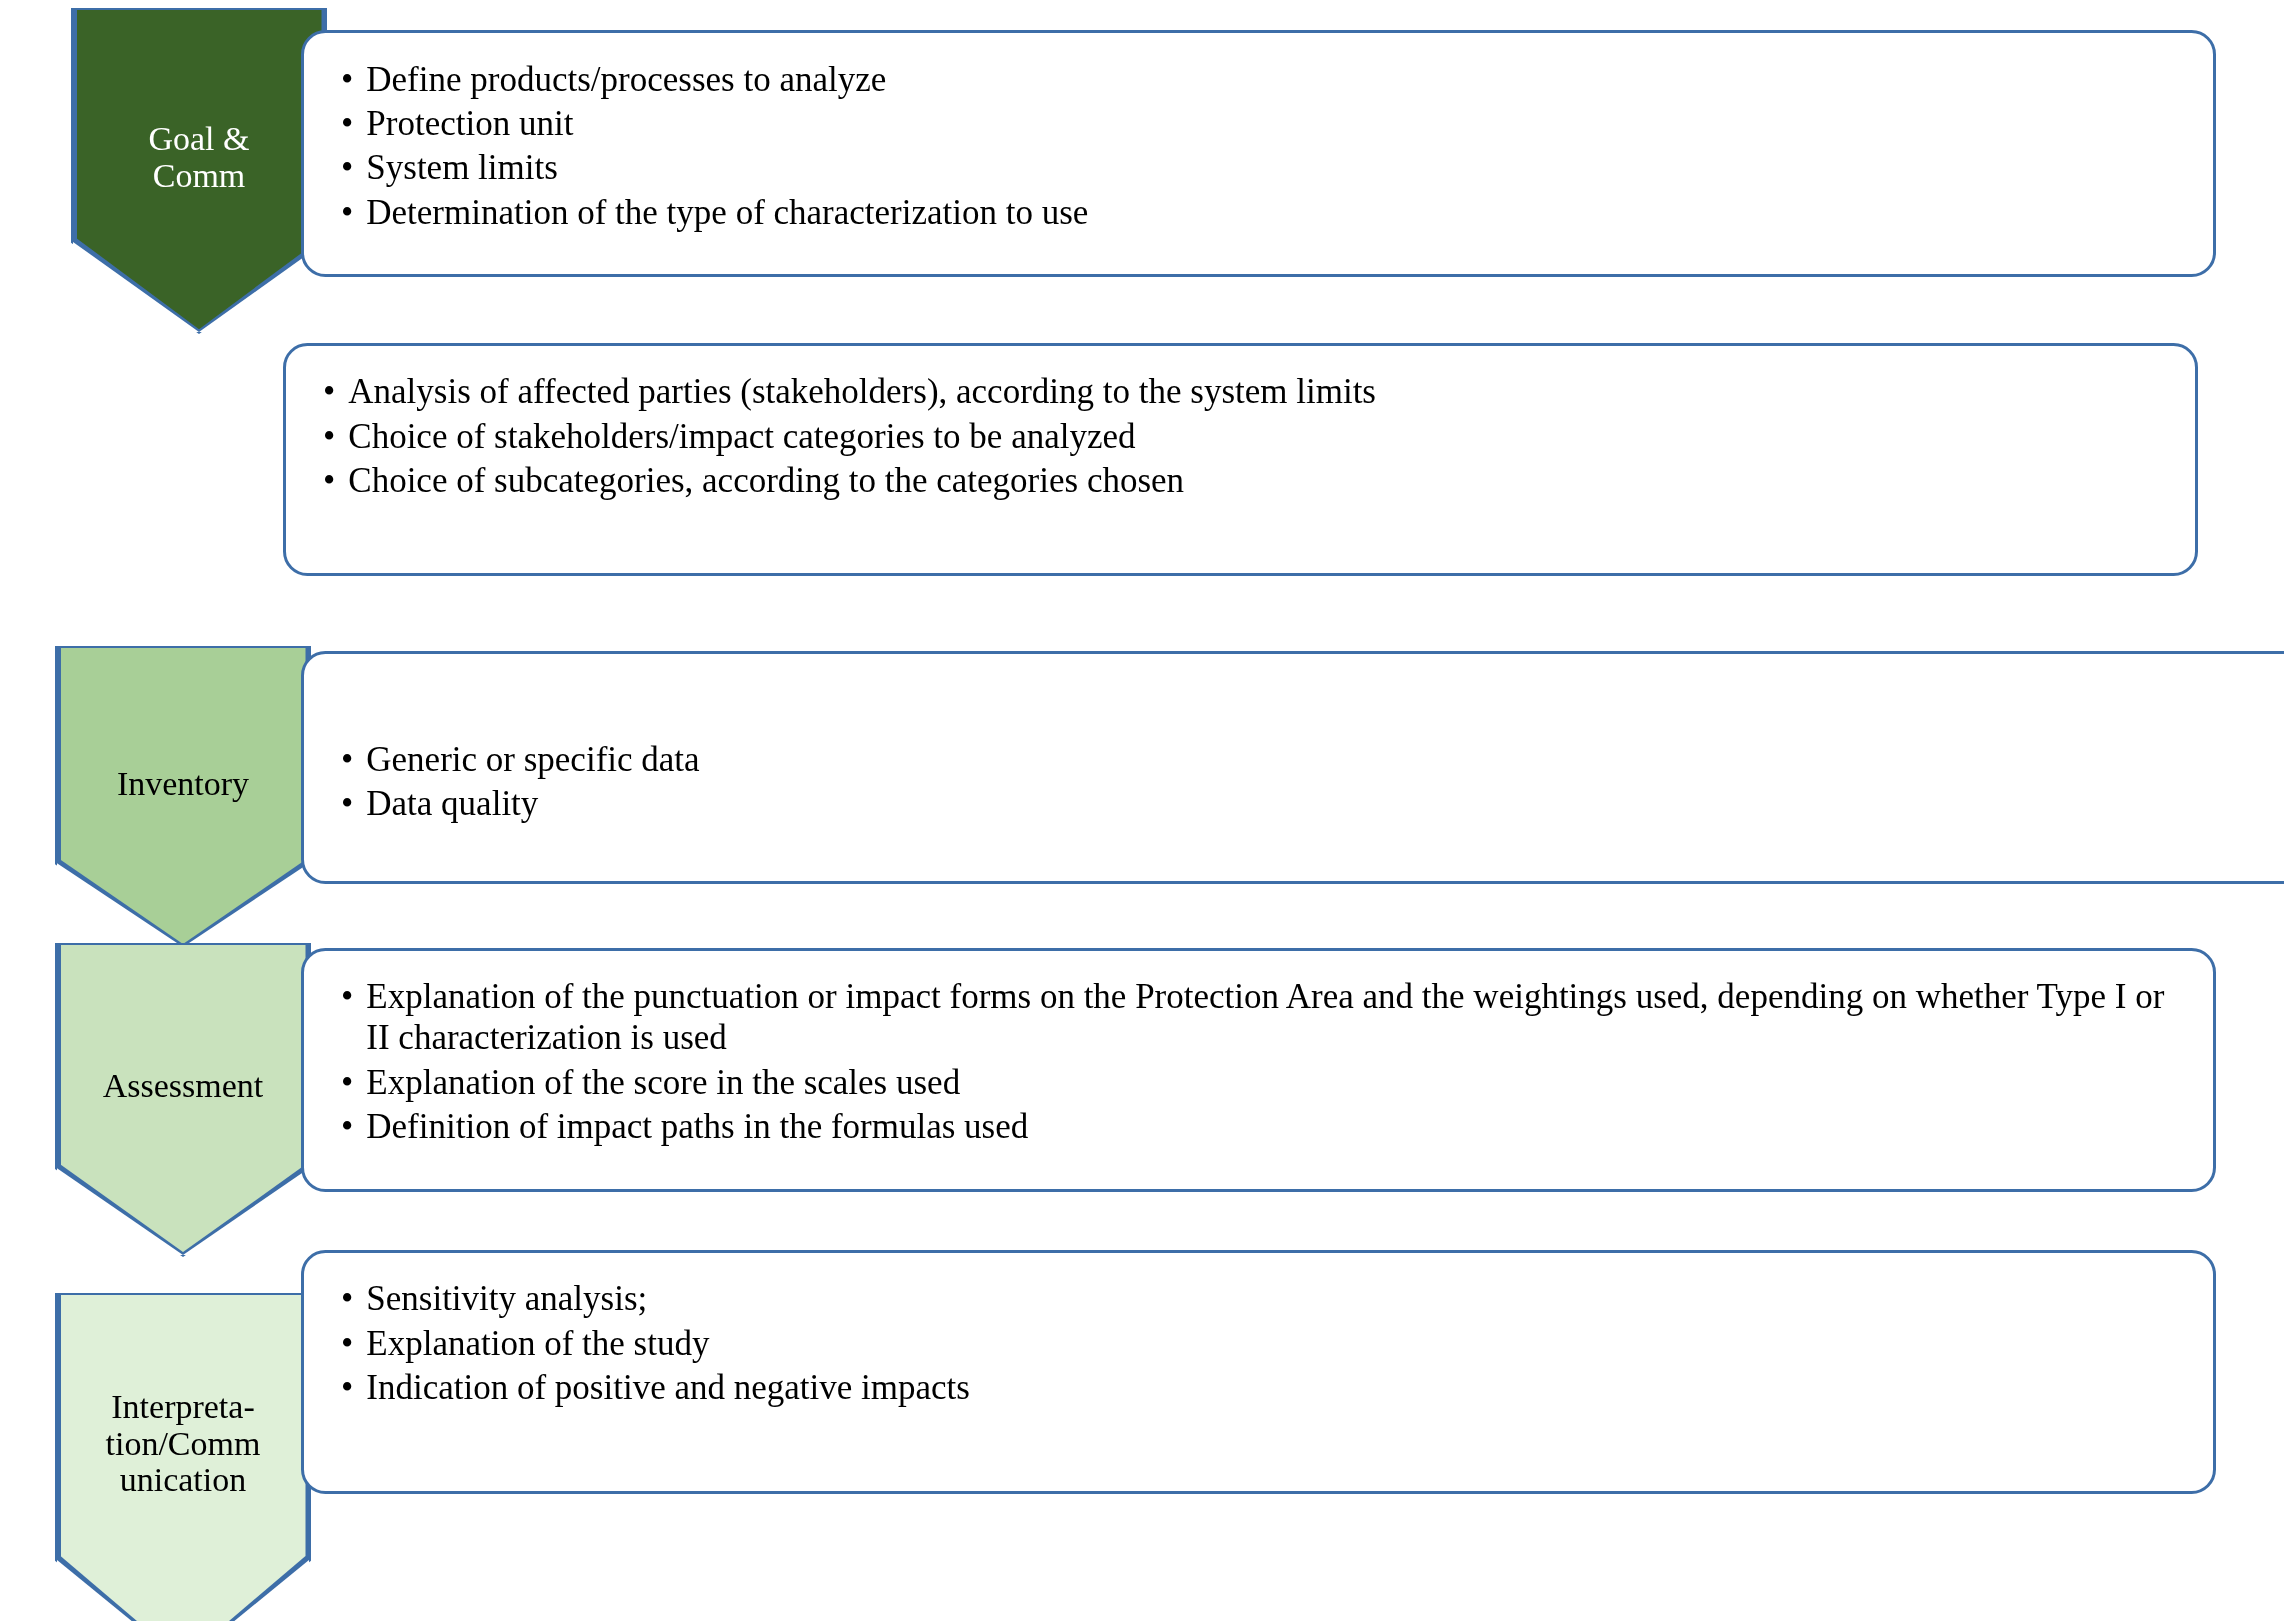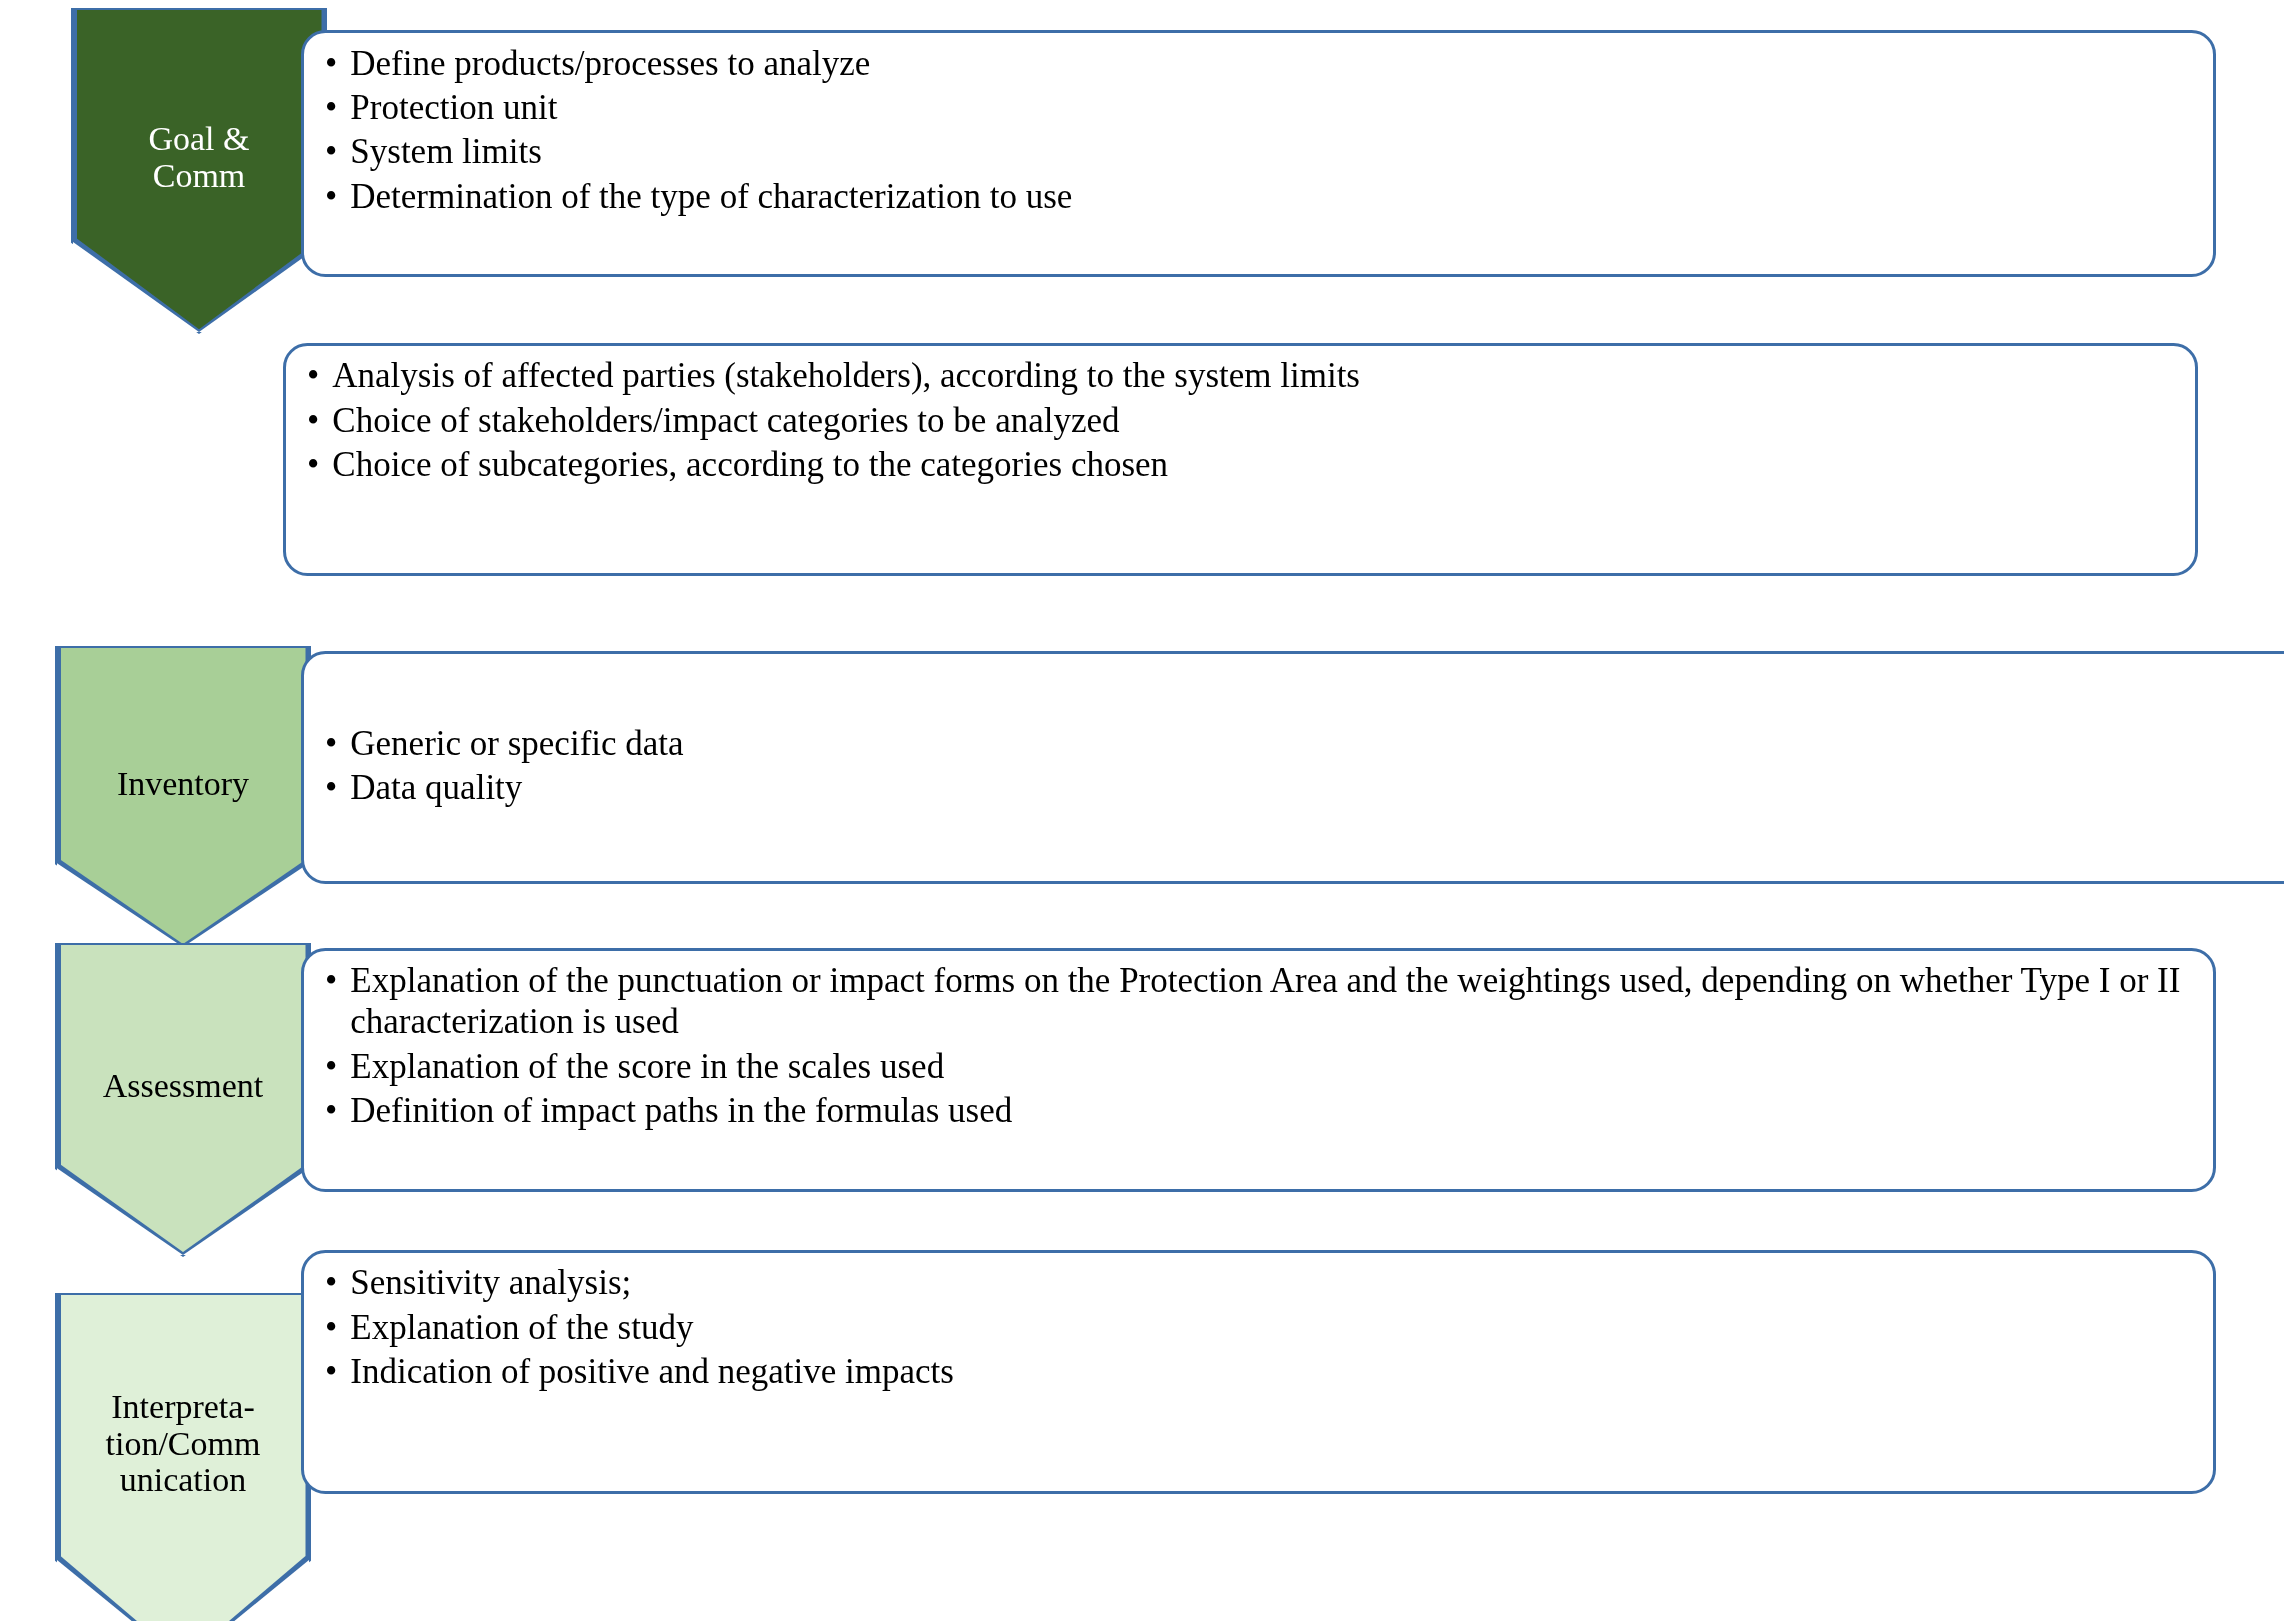--- a/index.html
+++ b/index.html
@@ -73,21 +73,21 @@
   
   .content-box {
     position: absolute;
     border: 3.5px solid #3d6ea8;
     border-radius: 24.4px;
     background: #ffffff;
     box-sizing: border-box;
   }
   .bullets {
     list-style: none;
-    margin: 0;
+    margin: 16px;
     padding: 0;
   }
   .bullets li {
     position: relative;
     font-size: 35px;
     line-height: 1.17;
     color: #000000;
     padding-left: 30px;
     margin: 0 0 3.5px 0;
   }

